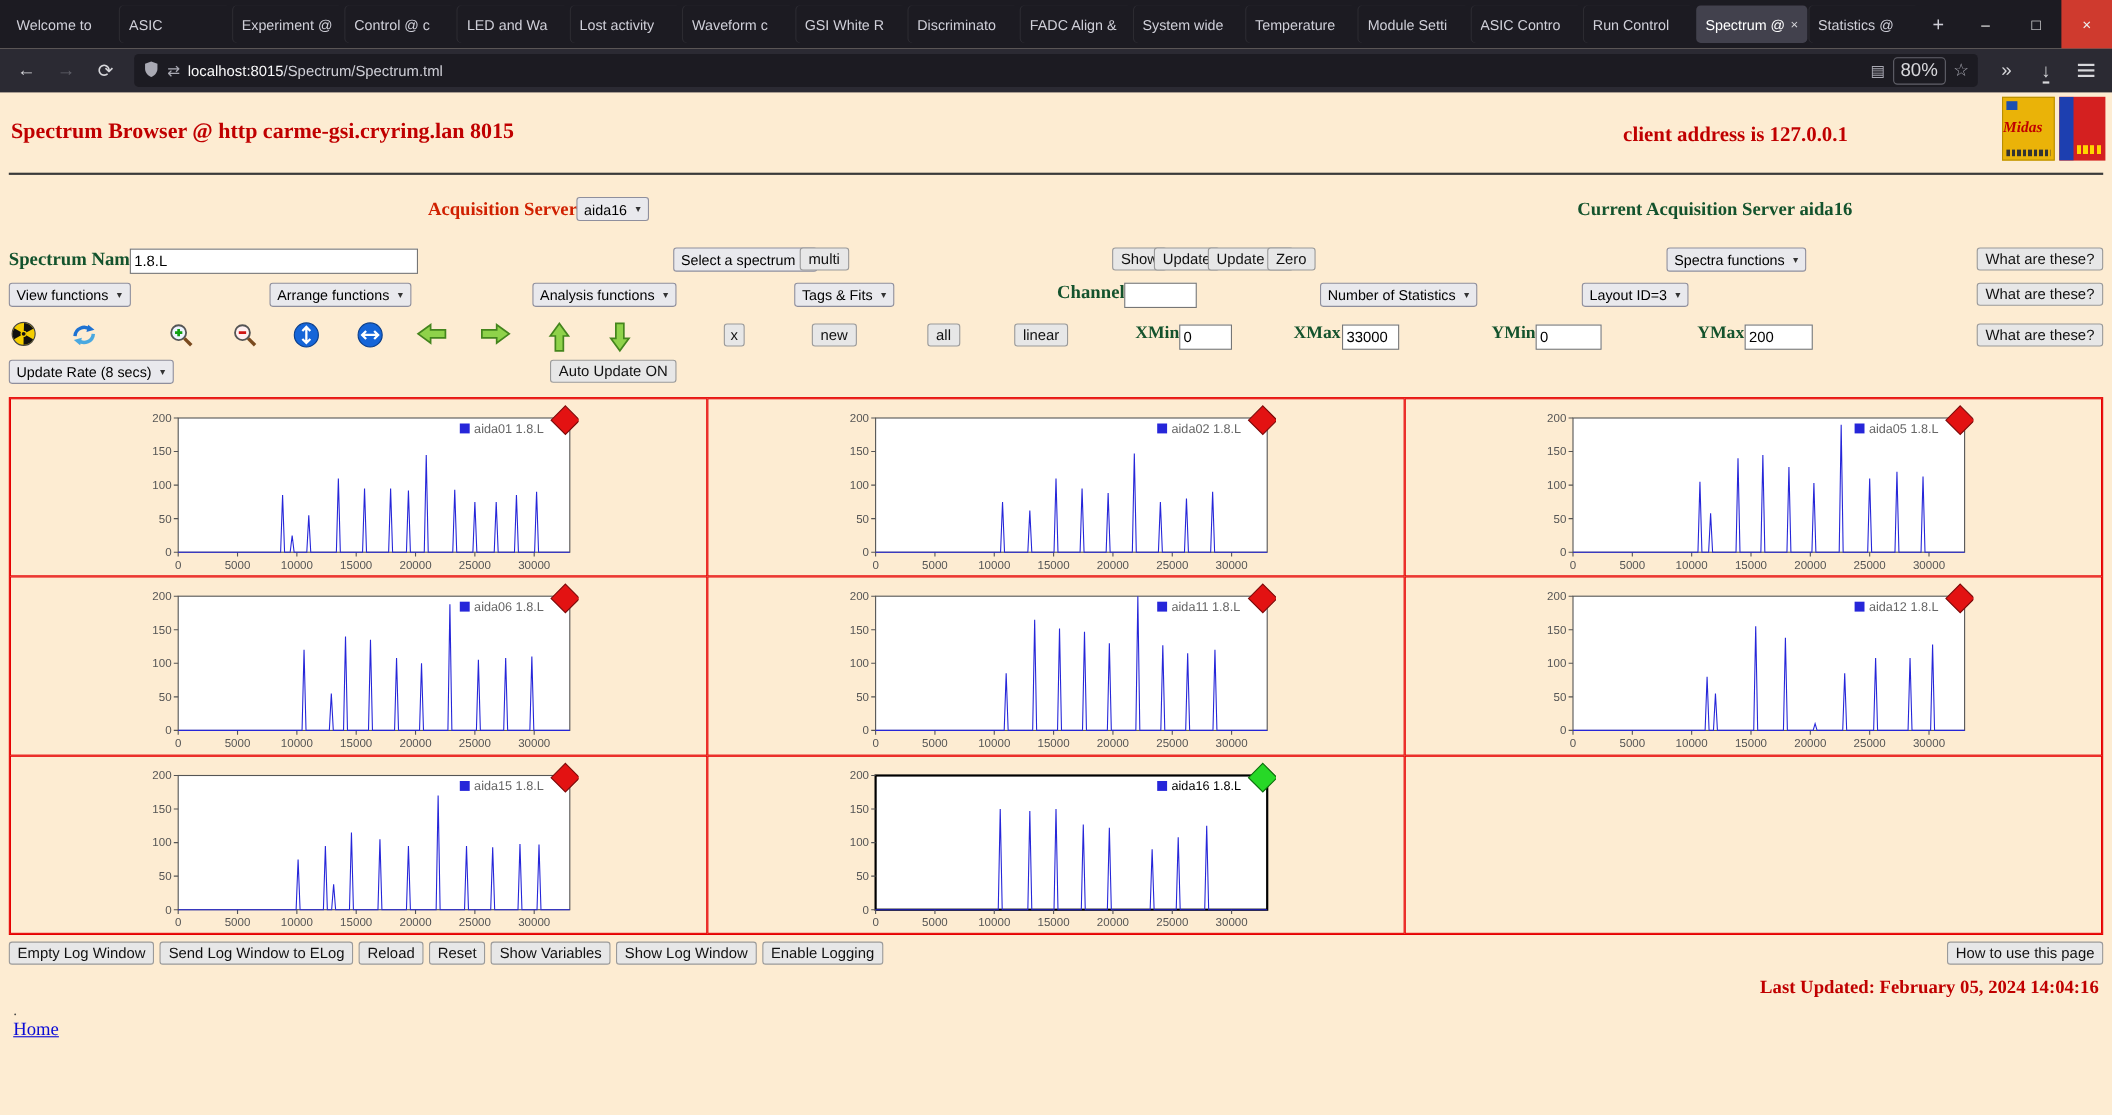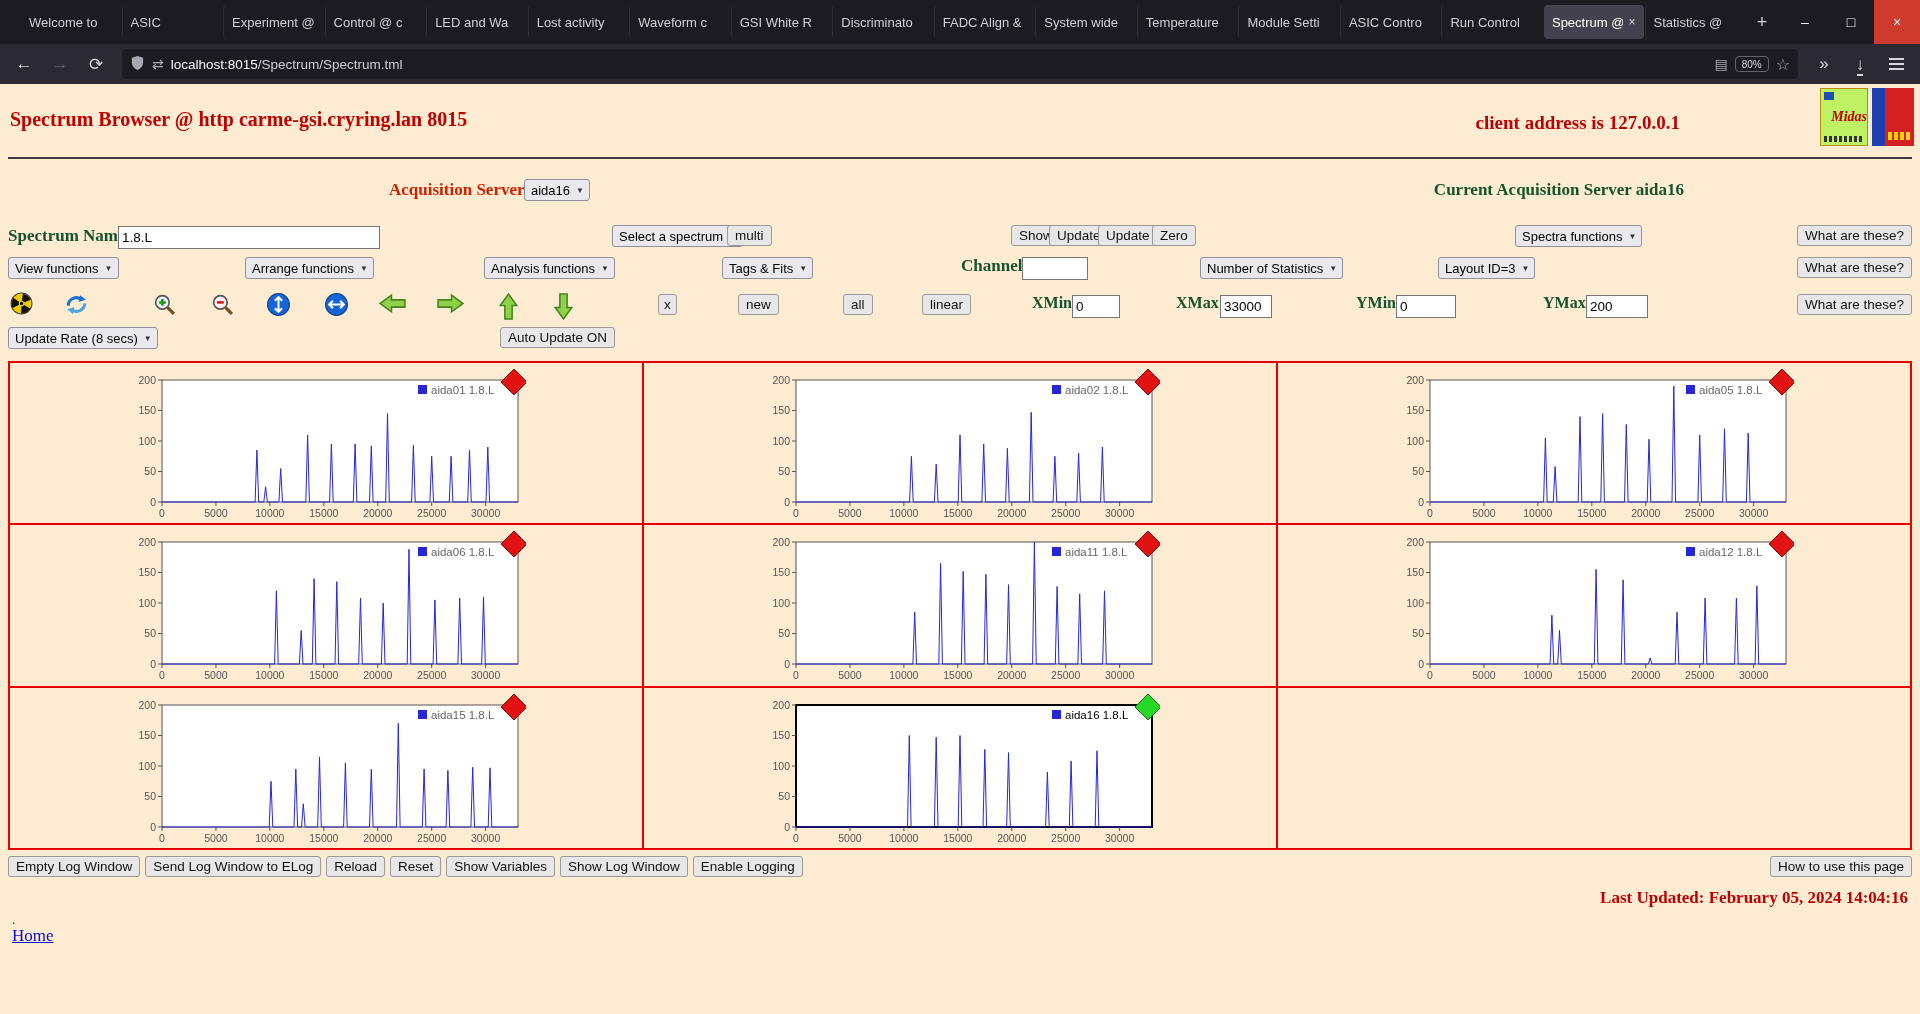--- a/index.html
+++ b/index.html
@@ -1,57 +1,57 @@
 <!DOCTYPE html>
 <html><head>
 <meta charset="utf-8">
 <style>
   *{box-sizing:border-box;margin:0;padding:0}
   html,body{width:1920px;height:1014px;overflow:hidden}
   body{font-family:"Liberation Sans",sans-serif;background:#fdecd2}
 
   
-  .tabbar{height:44px;background:#1c1b22;display:flex;align-items:center;color:#cfcfd8;font-size:13px;padding-left:20px}
+  .tabbar{height:44px;background:#1c1b22;display:flex;align-items:center;color:#cfcfd8;font-size:13px;padding-left:6px}
   .tabstrip{display:flex;align-items:center;flex:1;min-width:0;height:100%}
   .tab{flex:1 1 0;max-width:104px;min-width:0;display:flex;align-items:center;gap:5px;height:34px;margin:0 1px;padding:0 8px;border-radius:4px;white-space:nowrap;overflow:hidden;cursor:pointer}
   .tab+.tab{box-shadow:-1px 0 0 rgba(255,255,255,.07)}
   .tab.active{background:#42414d;color:#fff;box-shadow:none}
   .tab-label{overflow:hidden;flex:1}
   .tab-close{font-size:12px;flex:none;color:#d7d7db}
   .newtab{width:32px;height:30px;display:flex;align-items:center;justify-content:center;font-size:18px;border-radius:4px;cursor:pointer}
   .wincontrols{display:flex;height:100%;margin-left:4px}
   .winbtn{width:46px;height:100%;display:flex;align-items:center;justify-content:center;font-size:14px;color:#eee;cursor:pointer}
   .winbtn.close{background:#cf3a2e}
 
   .navbar{height:40px;background:#2b2a33;display:flex;align-items:center;gap:4px;padding:0 8px;color:#d7d7db}
   .navbtn{width:32px;height:30px;display:flex;align-items:center;justify-content:center;font-size:17px;border-radius:4px;cursor:pointer;flex:none}
   .navbtn.disabled{color:#62626b}
   .urlbar{flex:1;height:30px;background:#1c1b22;border-radius:4px;display:flex;align-items:center;gap:7px;padding:0 8px;margin:0 6px;min-width:0}
   .urltext{font-size:13.5px;white-space:nowrap;overflow:hidden;flex:1;min-width:0}
   .urlhost{color:#f9f9fa}.urlpath{color:#cfcfd7}
   .urlicon{color:#a9a9b3;font-size:14px;flex:none;cursor:pointer}
-  .zoompill{flex:none;border:1px solid #62626b;border-radius:4px;font-size:10px;padding:1.5px 6px;color:#d7d7db;cursor:pointer}
+  .zoompill{flex:none;border:1px solid #62626b;border-radius:4px;font-size:17px;padding:1.5px 6px;color:#d7d7db;cursor:pointer}
   .bars{width:15px;height:2px;background:currentColor;box-shadow:0 -5px 0 currentColor,0 5px 0 currentColor}
   .dl{position:relative;display:inline-block;line-height:1}
   .dl::after{content:"";position:absolute;left:1px;right:1px;bottom:-3px;height:2px;background:currentColor}
 
   
   .page{position:relative;height:930px;width:1920px}
   .abs{position:absolute}
   .rlabel{color:#14532d;font-weight:bold;font-family:"Liberation Serif",serif;font-size:17px;white-space:nowrap}
   .title{color:#c00000;font-weight:bold;font-family:"Liberation Serif",serif;font-size:20px;white-space:nowrap}
   .hr{position:absolute;left:8px;right:8px;top:73px;border-top:2px solid #3a3a3a}
   .fbtn{display:inline-flex;align-items:center;justify-content:center;background:#e7e7e7;border:1px solid #9a9a9a;border-radius:3px;height:21px;padding:0 7px;font:13.5px "Liberation Sans",sans-serif;color:#111;white-space:nowrap;cursor:pointer}
   .fselect{display:inline-flex;align-items:center;justify-content:space-between;background:#e9e9ed;border:1px solid #8f8f9d;border-radius:3px;height:22px;padding:0 5px 0 6px;font:13px "Liberation Sans",sans-serif;color:#000;gap:6px;white-space:nowrap;cursor:pointer}
   .fselect .arr{font-size:8px;color:#333;flex:none}
   .finput{border:1px solid #767676;background:#fff;height:23px;font:13.5px "Liberation Sans",sans-serif;padding:0 3px}
   .iconbtn{position:absolute;top:1px;cursor:pointer;line-height:0}
 
   .logo{position:absolute;top:4px;display:flex;gap:4px;right:6px}
-  .logo-midas{width:48px;height:58px;background:#bef264;border:1px solid #b98e00;position:relative;display:flex;align-items:center;justify-content:flex-end}
+  .logo-midas{width:48px;height:58px;background:#eab308;border:1px solid #b98e00;position:relative;display:flex;align-items:center;justify-content:flex-start}
   .logo-midas span{color:#c00000;font:bold italic 14px "Liberation Serif",serif}
   .logo-midas::before{content:"";position:absolute;left:3px;top:3px;width:10px;height:8px;background:#1d4fb0}
   .logo-midas::after{content:"";position:absolute;right:3px;bottom:3px;left:3px;height:6px;background:repeating-linear-gradient(90deg,#333 0 3px,transparent 3px 5px)}
   .logo-fair{width:42px;height:58px;background:#d42020;position:relative;overflow:hidden}
   .logo-fair::before{content:"";position:absolute;left:0;top:0;width:13px;height:100%;background:#1d3fb0}
   .logo-fair::after{content:"";position:absolute;left:16px;bottom:6px;right:3px;height:8px;background:repeating-linear-gradient(90deg,#ffd400 0 4px,transparent 4px 6px)}
 
   .grid{position:absolute;top:277px;left:8px;right:8px;height:489px;display:grid;grid-template-columns:1fr 1fr 1fr;grid-template-rows:1fr 1fr 1fr;border:1.5px solid #e60000}
   .gcell{border:1.5px solid #e60000;display:flex;align-items:center;justify-content:center;overflow:hidden}
   svg text{font-family:"Liberation Sans",sans-serif}

